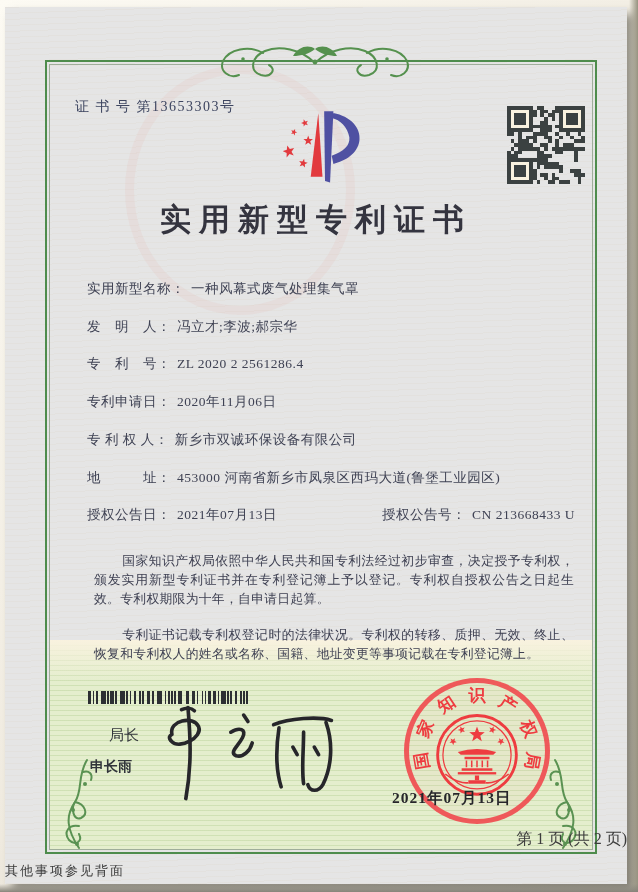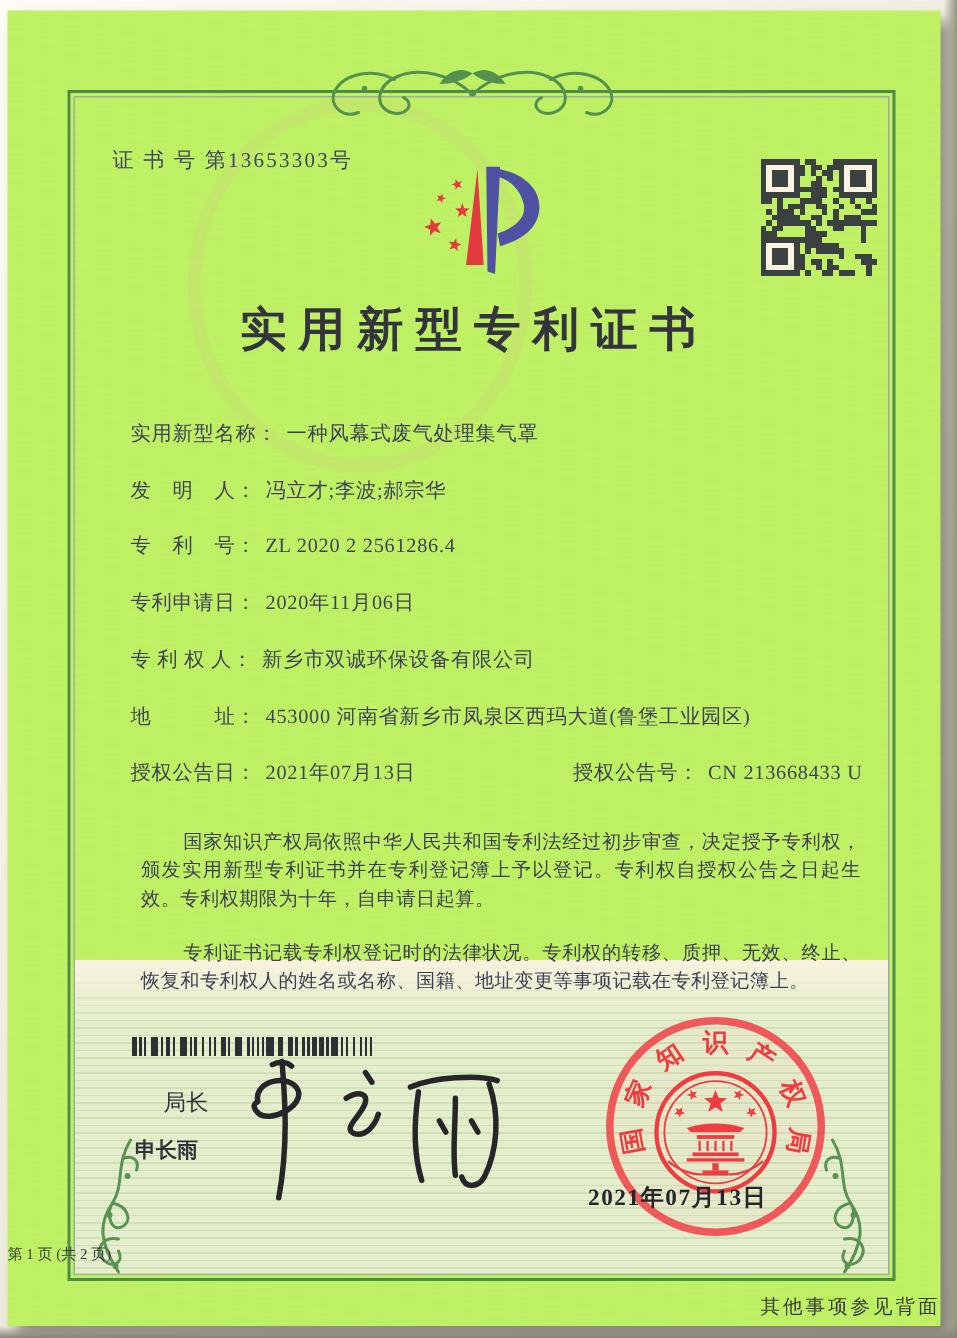--- a/index.html
+++ b/index.html
@@ -7,21 +7,21 @@
     width:638px;height:892px;position:relative;overflow:hidden;
     background:linear-gradient(135deg,#fdfbf4 0%,#f0ebe0 55%,#c9c4b8 100%);
     font-family:"Liberation Serif","DejaVu Serif",serif;
   }
   .scan-shadow-r{position:absolute;right:0;top:0;width:9px;height:100%;
     background:linear-gradient(90deg,rgba(0,0,0,0),#96927f);}
   .scan-shadow-b{position:absolute;left:0;bottom:0;width:100%;height:8px;
     background:linear-gradient(180deg,rgba(0,0,0,0),#87847a);}
   .page{
     position:absolute;left:5px;top:7px;width:622px;height:877px;
-    background:#bef264;
+    background:#e5e5e5;
     box-shadow:7px 7px 9px rgba(95,92,82,.65);
   }
   .page::before{content:"";position:absolute;inset:0;pointer-events:none;
     background:repeating-linear-gradient(178deg,rgba(195,165,115,.06) 0 1px,rgba(0,0,0,0) 1px 6px);}
   .watermark{position:absolute;left:120px;top:58px;width:212px;height:232px;
     border-radius:50%;border:9px solid rgba(228,168,158,.12);}
   
   .frame{position:absolute;left:40px;top:53px;width:548px;height:790px;
     border:2px solid #4e8c4c;}
   .frame-inner{position:absolute;inset:2px;border:1px solid #9fae9a;}
@@ -60,23 +60,23 @@
   .signature{position:absolute;left:153px;top:691px;width:182px;height:108px;z-index:4;}
   .seal{position:absolute;left:399px;top:671px;width:146px;height:146px;z-index:4;
     border:5px solid rgba(240,70,75,.88);border-radius:50%;
     background:rgba(250,130,130,.05);box-sizing:border-box;}
   .seal-arc span{position:absolute;left:50%;top:50%;font-size:17px;font-weight:700;
     color:#ee3c40;font-family:"Liberation Sans","DejaVu Sans",sans-serif;}
   .emblem{position:absolute;left:50%;top:50%;width:96px;height:96px;
     transform:translate(-50%,-46%);}
   .seal-date{position:absolute;left:387px;top:781px;font-size:15.5px;color:#26262a;
     letter-spacing:1px;z-index:6;font-weight:600;}
-  .page-indicator{position:absolute;left:0;right:0;top:822px;text-align:left;
-    font-size:10px;color:#3c3c3c;z-index:4;}
-  .back-note{position:absolute;left:0;right:0;top:855px;text-align:right;
+  .page-indicator{position:absolute;left:0;right:0;top:822px;text-align:right;
+    font-size:16px;color:#3c3c3c;z-index:4;}
+  .back-note{position:absolute;left:0;right:0;top:855px;text-align:left;
     font-size:13px;color:#3a3a3a;z-index:2;letter-spacing:2px;}
   svg{display:block;}
 </style>
 </head>
 <body>
 
 <div class="page">
   <div class="watermark"></div>
 
   <div class="frame">

